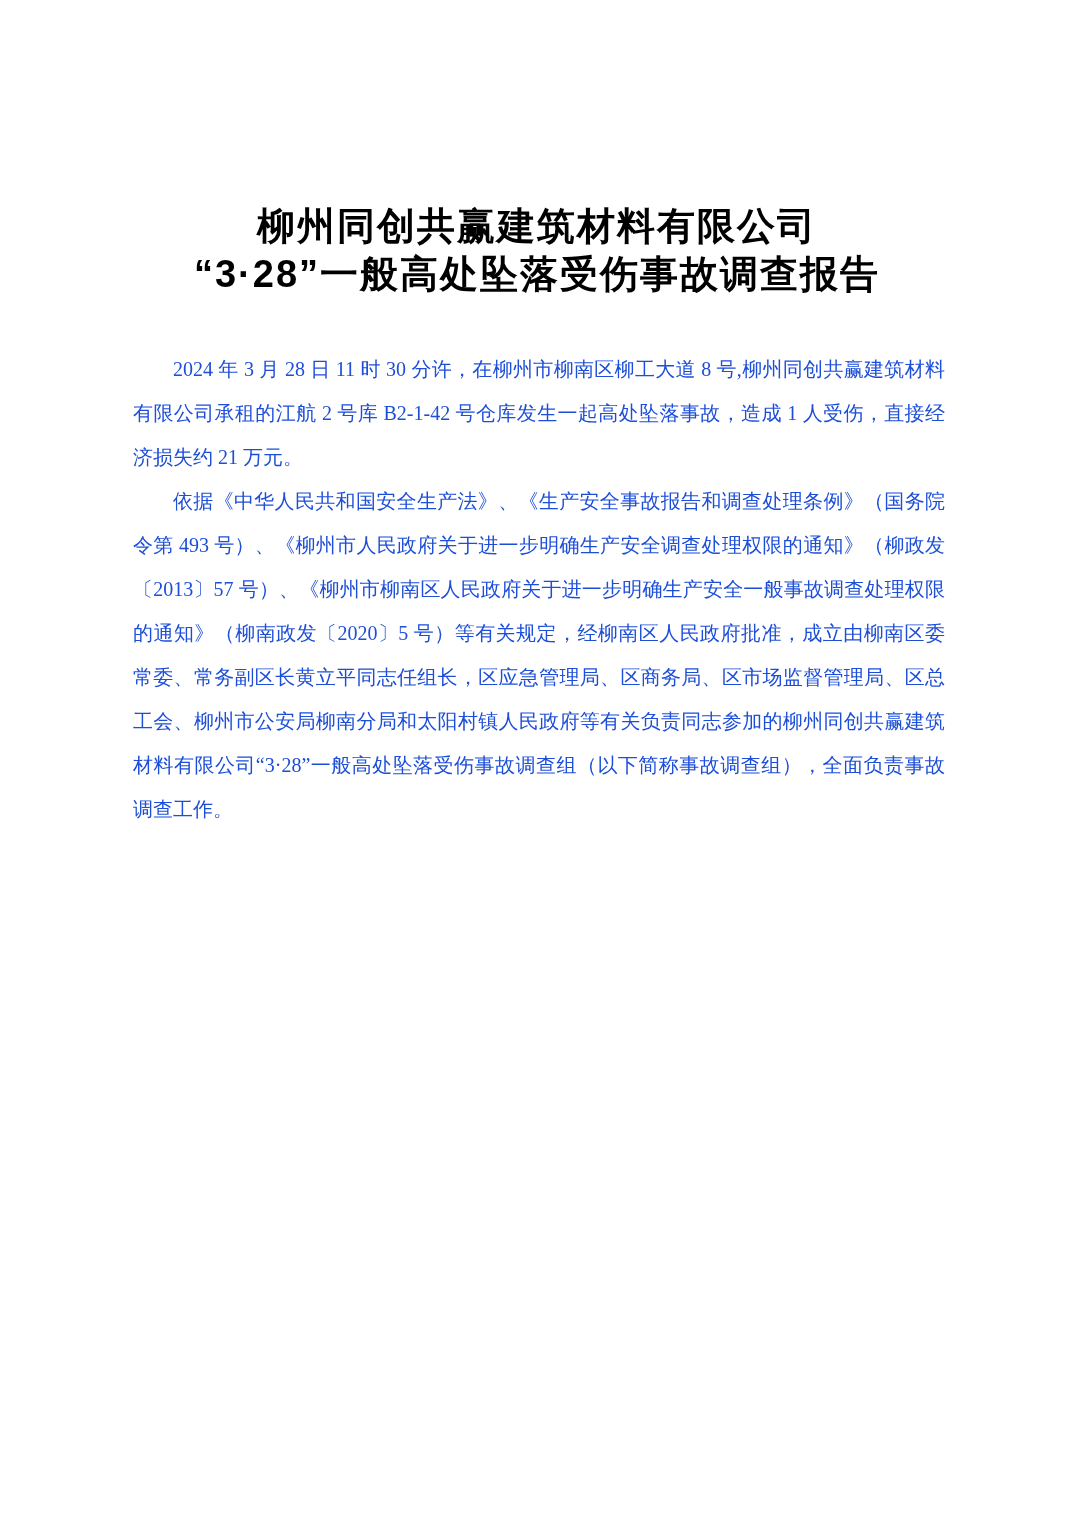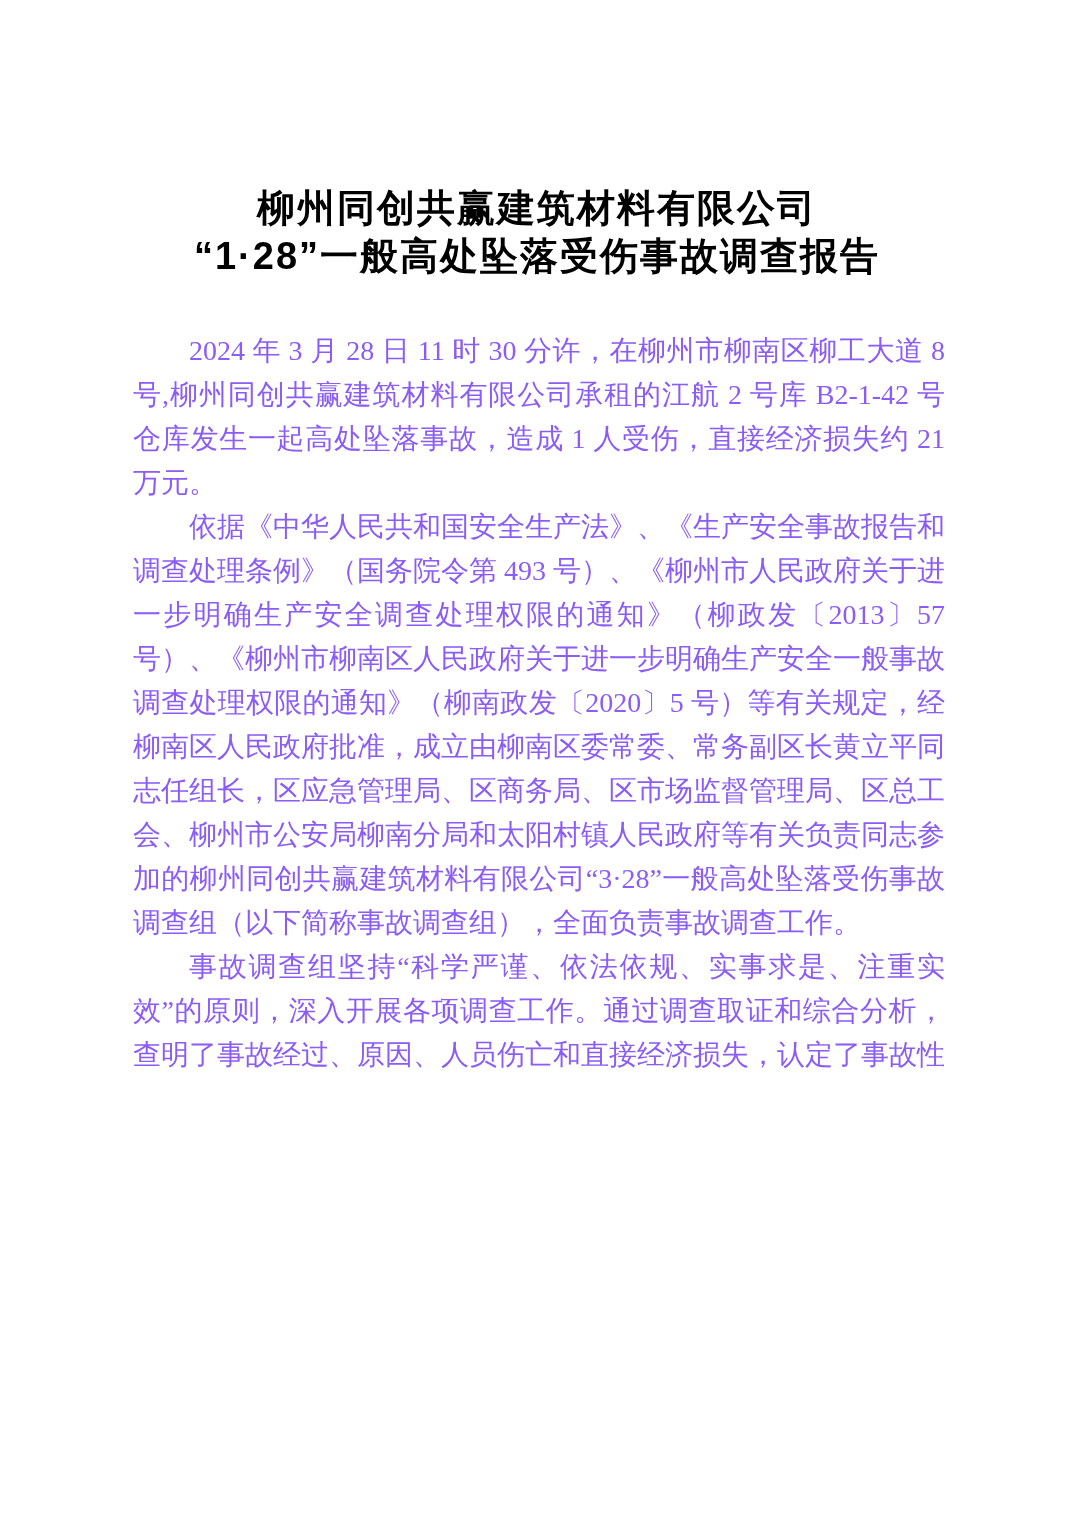--- a/index.html
+++ b/index.html
@@ -7,20 +7,21 @@
     padding: 0;
     background: #ffffff;
   }
   .page {
     position: relative;
     width: 1074px;
     height: 1076px;
     background: #ffffff;
     color: #000000;
     overflow: hidden;
+    margin-top: 18px;
   }
   .title-block {
     position: absolute;
     top: 184px;
     left: 0;
     right: 0;
     text-align: center;
     font-family: "Liberation Sans", "DejaVu Sans", sans-serif;
     font-weight: bold;
     font-size: 38px;
@@ -31,24 +32,24 @@
   .title-line {
     display: block;
     white-space: nowrap;
   }
   .body-block {
     position: absolute;
     top: 329px;
     left: 133px;
     width: 812px;
     font-family: "Liberation Serif", "DejaVu Serif", serif;
-    font-size: 28px;
+    font-size: 20px;
     line-height: 44px;
     text-align: justify;
-    color: #8b5cf6;
+    color: #1d4ed8;
   }
   .body-block p {
     margin: 0;
     padding: 0;
     text-indent: 2em;
   }
   .page-number {
     position: absolute;
     top: 1405px;
     left: 0;
@@ -60,24 +61,23 @@
     color: #000000;
   }
 </style>
 </head>
 <body>
 
 <div class="page">
 
   <div class="title-block">
     <span class="title-line">柳州同创共赢建筑材料有限公司</span>
-    <span class="title-line">“1·28”一般高处坠落受伤事故调查报告</span>
+    <span class="title-line">“3·28”一般高处坠落受伤事故调查报告</span>
   </div>
 
   <div class="body-block">
     <p>2024 年 3 月 28 日 11 时 30 分许，在柳州市柳南区柳工大道 8 号,柳州同创共赢建筑材料有限公司承租的江航 2 号库 B2-1-42 号仓库发生一起高处坠落事故，造成 1 人受伤，直接经济损失约 21 万元。</p>
     <p>依据《中华人民共和国安全生产法》、《生产安全事故报告和调查处理条例》（国务院令第 493 号）、《柳州市人民政府关于进一步明确生产安全调查处理权限的通知》（柳政发〔2013〕57 号）、《柳州市柳南区人民政府关于进一步明确生产安全一般事故调查处理权限的通知》（柳南政发〔2020〕5 号）等有关规定，经柳南区人民政府批准，成立由柳南区委常委、常务副区长黄立平同志任组长，区应急管理局、区商务局、区市场监督管理局、区总工会、柳州市公安局柳南分局和太阳村镇人民政府等有关负责同志参加的柳州同创共赢建筑材料有限公司“3·28”一般高处坠落受伤事故调查组（以下简称事故调查组），全面负责事故调查工作。</p>
-    <p>事故调查组坚持“科学严谨、依法依规、实事求是、注重实效”的原则，深入开展各项调查工作。通过调查取证和综合分析，查明了事故经过、原因、人员伤亡和直接经济损失，认定了事故性质和责任，提出了对有关责任人员和责任单位的处理建议，分析了事故暴露出的突出问题和教训，提出了加强和改进工作的意见建议。</p>
   </div>
 
   <div class="page-number">1</div>
 
 </div>
 
 </body></html>

